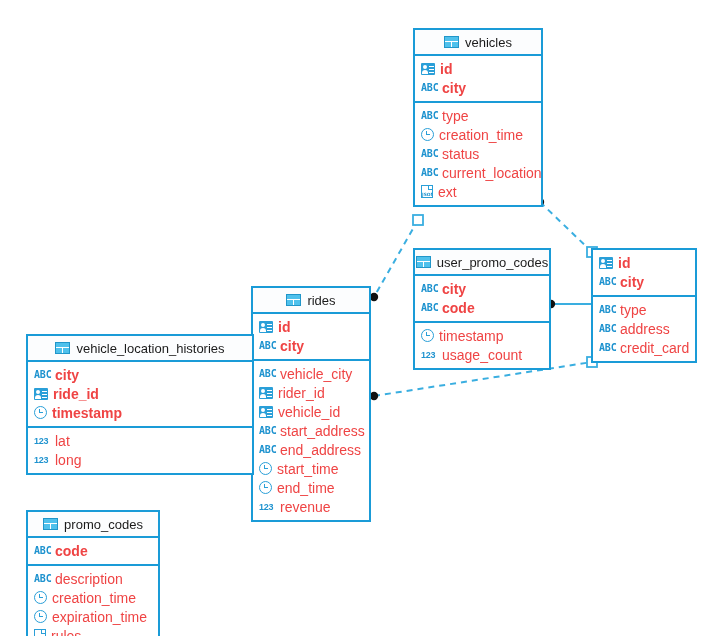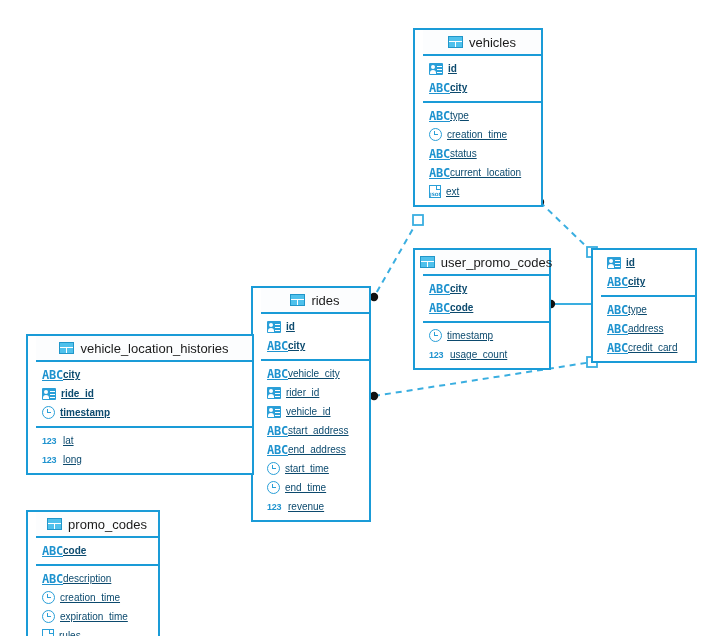--- a/index.html
+++ b/index.html
@@ -27,21 +27,20 @@
     height: 636px;
     pointer-events: none;
     z-index: 1;
   }
   .table-node {
     position: absolute;
     box-sizing: border-box;
     border: 2px solid #1a9bd7;
     background: #ffffff;
     z-index: 2;
-    padding-left: 8px;
   }
   .tbl-header {
     box-sizing: border-box;
     height: 26px;
     display: flex;
     align-items: center;
     justify-content: center;
     gap: 6px;
     background: #fcfdfe;
     border-bottom: 2px solid #1a9bd7;
@@ -60,23 +59,22 @@
   }
   .col-row {
     display: flex;
     align-items: center;
     gap: 5px;
     height: 19px;
     padding: 0 6px;
     white-space: nowrap;
   }
   .col-name {
-    font-size: 10px;
-    color: #0c4a6e;
-    text-decoration: underline;
+    font-size: 14px;
+    color: #ef4444;
   }
   .col-row.pk .col-name {
     font-weight: bold;
   }
   
   .ico-table {
     width: 15px; height: 12px; flex: 0 0 15px;
     background: #ffffff;
     border: 1.5px solid #2196c9;
     box-sizing: border-box;
@@ -116,28 +114,27 @@
   .ico-key em {
     position: absolute;
     right: 1.5px; top: 3px;
     width: 5px; height: 1.2px;
     background: #ffffff;
     box-shadow: 0 3px 0 0 #ffffff, 0 6px 0 0 #ffffff;
   }
   
   .ico-abc {
     width: 16px; flex: 0 0 16px;
-    font-size: 12px;
+    font-size: 10px;
     font-weight: bold;
     letter-spacing: -0.2px;
     color: #1f93cf;
     font-family: "DejaVu Sans Mono", monospace;
     line-height: 14px;
     height: 14px;
-    text-decoration: underline;
   }
   
   .ico-num {
     width: 16px; flex: 0 0 16px;
     font-size: 9px;
     font-weight: bold;
     color: #1f93cf;
     font-family: "Liberation Sans", sans-serif;
     line-height: 14px;
     height: 14px;

